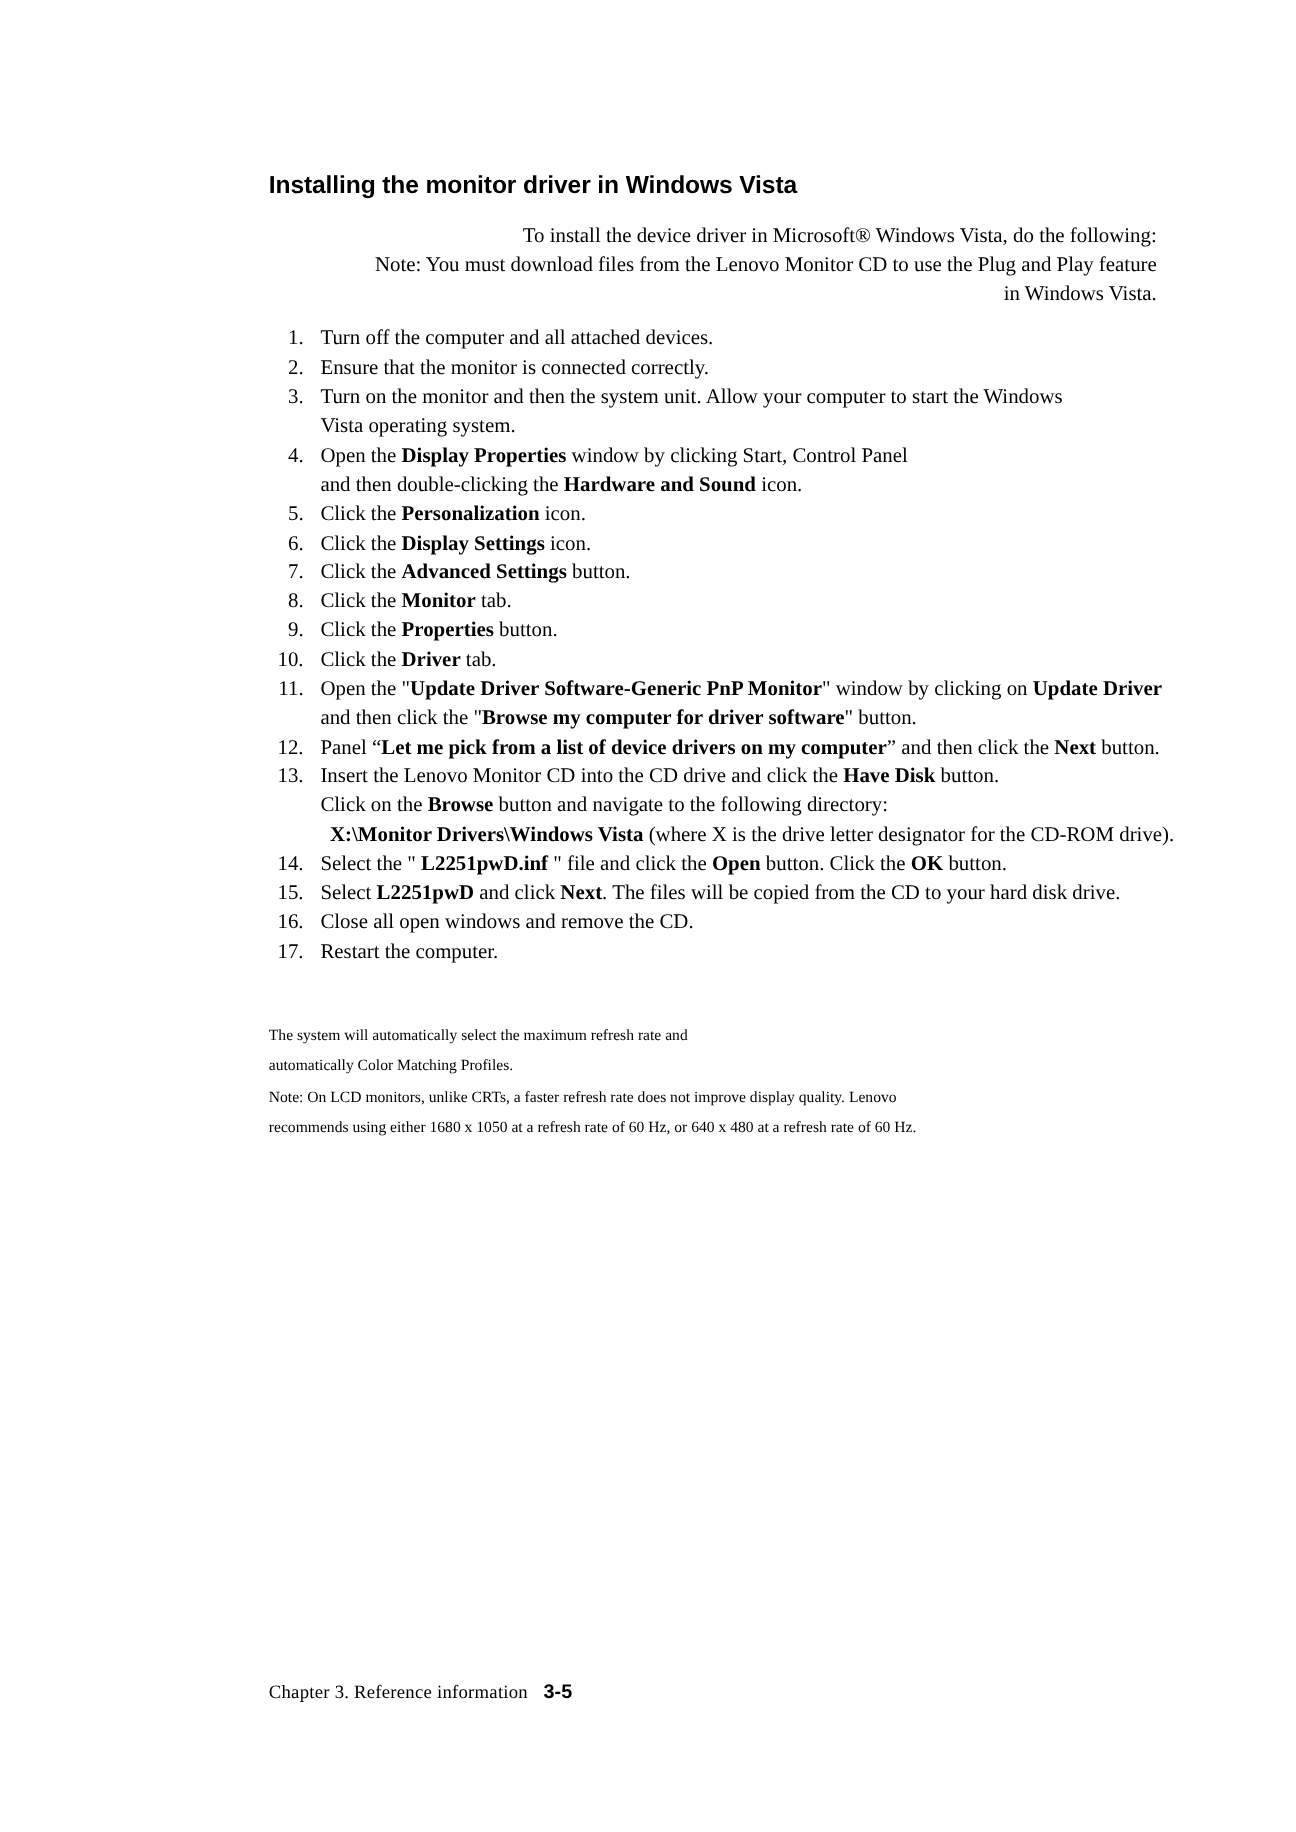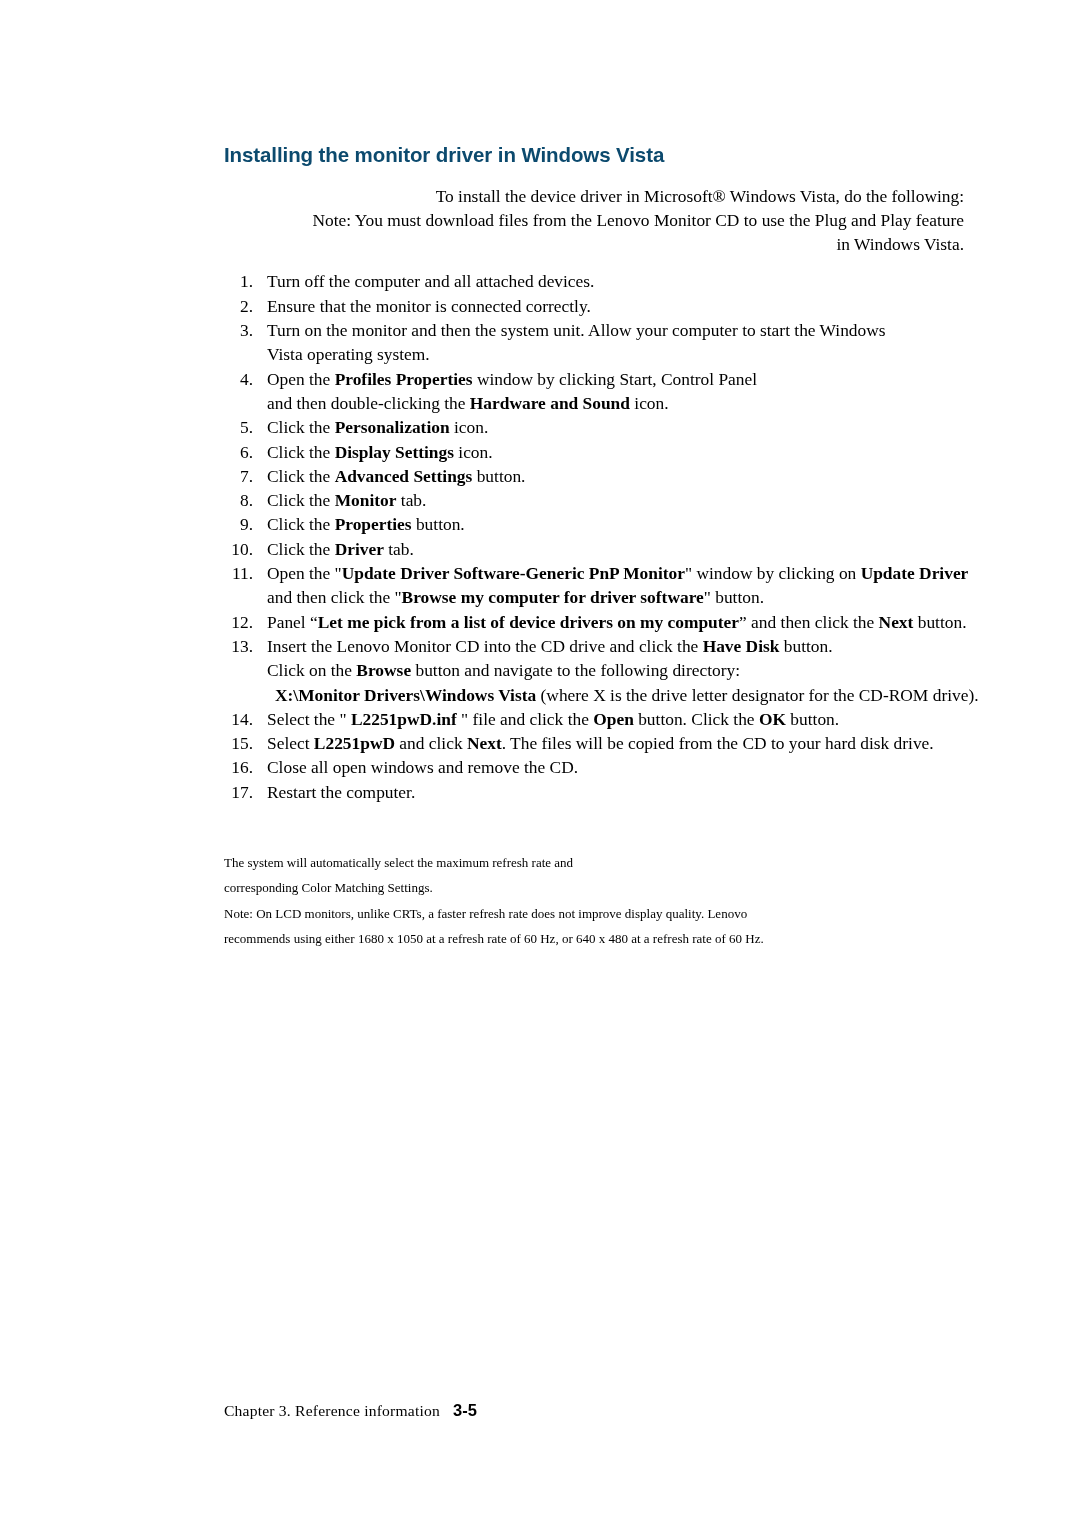--- a/index.html
+++ b/index.html
@@ -31,21 +31,21 @@
     width: 740px;
   }
 
   h1.section-title {
     font-family: "Liberation Sans", "DejaVu Sans", sans-serif;
     font-size: 20.5px;
     font-weight: bold;
     letter-spacing: -0.1px;
     margin: 0 0 17px 0;
     line-height: 1.15;
-    color: #0c4a6e;
+    color: #000000;
   }
 
   .intro {
     font-size: 17.4px;
     line-height: 24.3px;
     margin: 0;
     text-align: right;
   }
   .intro .line { white-space: nowrap; }
 
@@ -130,21 +130,21 @@
           <span class="num">2.</span>
           <span class="ln"><span>Ensure that the monitor is connected correctly.</span></span>
         </li>
         <li>
           <span class="num">3.</span>
           <span class="ln"><span>Turn on the monitor and then the system unit. Allow your computer to start the Windows</span></span>
           <span class="ln"><span>Vista operating system.</span></span>
         </li>
         <li>
           <span class="num">4.</span>
-          <span class="ln"><span>Open the </span><b>Profiles Properties</b><span> window by clicking Start, Control Panel</span></span>
+          <span class="ln"><span>Open the </span><b>Display Properties</b><span> window by clicking Start, Control Panel</span></span>
           <span class="ln"><span>and then double-clicking the </span><b>Hardware and Sound</b><span> icon.</span></span>
         </li>
         <li>
           <span class="num">5.</span>
           <span class="ln"><span>Click the </span><b>Personalization</b><span> icon.</span></span>
         </li>
         <li>
           <span class="num">6.</span>
           <span class="ln"><span>Click the </span><b>Display Settings</b><span> icon.</span></span>
         </li>
@@ -192,21 +192,21 @@
           <span class="ln"><span>Close all open windows and remove the CD.</span></span>
         </li>
         <li>
           <span class="num">17.</span>
           <span class="ln"><span>Restart the computer.</span></span>
         </li>
       </ol>
 
     <div class="closing" id="closing-block">
         <div class="ln">The system will automatically select the maximum refresh rate and</div>
-        <div class="ln">corresponding Color Matching Settings.</div>
+        <div class="ln">automatically Color Matching Profiles.</div>
         <div class="ln">Note: On LCD monitors, unlike CRTs, a faster refresh rate does not improve display quality. Lenovo</div>
         <div class="ln">recommends using either 1680 x 1050 at a refresh rate of 60 Hz, or 640 x 480 at a refresh rate of 60 Hz.</div>
       </div>
 
   </div>
 
   <div class="footer">
     <span class="chap">Chapter 3. Reference information</span><span class="pageno">3-5</span>
   </div>
 

